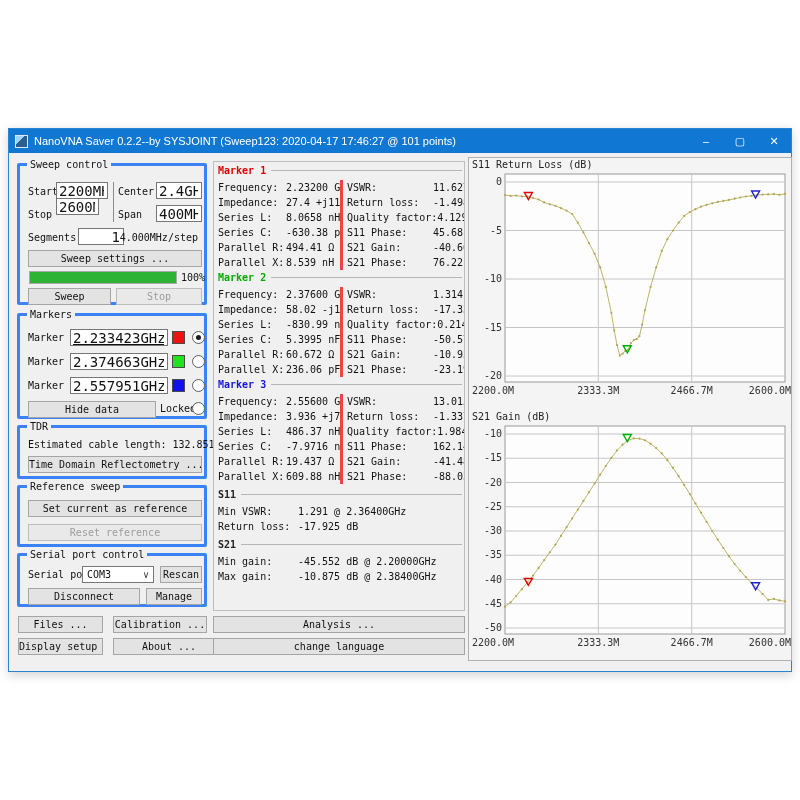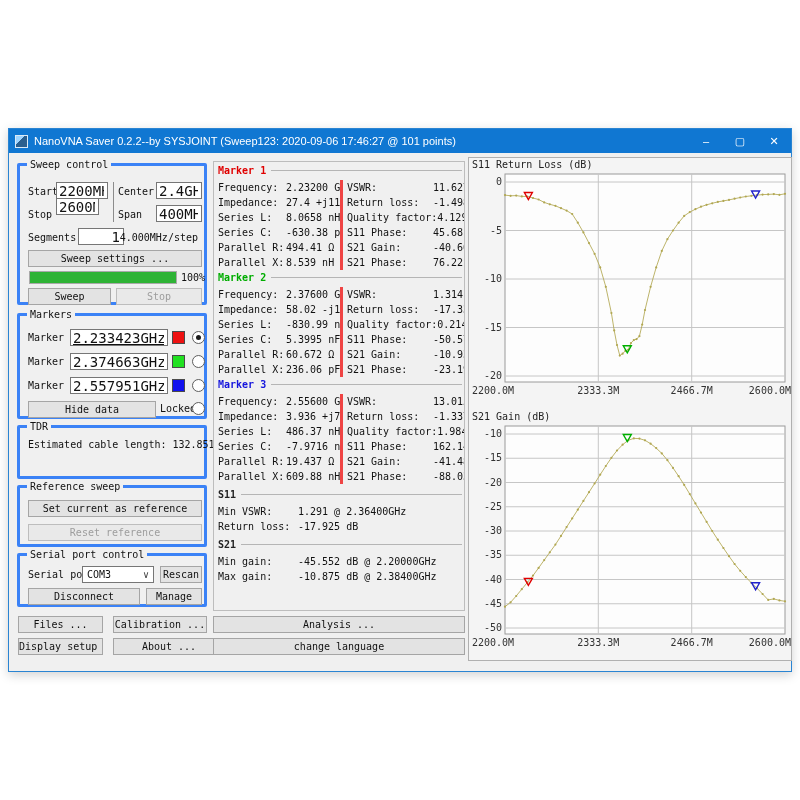--- a/index.html
+++ b/index.html
@@ -47,21 +47,21 @@
   
   #charts{position:absolute;left:459px;top:4px;width:324px;height:504px;border:1px solid #b0b0b0;background:#f4f4f4;}
   svg text{font-family:"DejaVu Sans Mono",monospace;}
 </style>
 </head>
 <body>
 
 <div id="window">
   <div id="titlebar">
     <span class="appicon"></span>
-    <span class="ttl">NanoVNA Saver 0.2.2--by SYSJOINT (Sweep123: 2020-09-06 17:46:27 @ 101 points)</span>
+    <span class="ttl">NanoVNA Saver 0.2.2--by SYSJOINT (Sweep123: 2020-04-17 17:46:27 @ 101 points)</span>
     <span class="winbtn">–</span>
     <span class="winbtn">▢</span>
     <span class="winbtn">✕</span>
   </div>
 
   <div id="content">
 
     <div class="grp" style="left:8px;top:10px;width:190px;height:142px;">
       <span class="gt">Sweep control</span>
       <span class="lbl" style="left:8px;top:20px;">Start</span>
@@ -102,20 +102,21 @@
           <span class="radio" style="left:172px;top:63px;"></span>
         </div>
       <button class="btn" style="left:8px;top:85px;width:128px;">Hide data</button>
       <span class="lbl" style="left:140px;top:87px;">Locked</span>
       <span class="radio" style="left:172px;top:86px;"></span>
     </div>
 
     <div class="grp" style="left:8px;top:272px;width:190px;height:54px;">
       <span class="gt">TDR</span>
       <span class="lbl" style="left:8px;top:11px;">Estimated cable length: 132.851 m</span>
+      <button class="btn" style="left:8px;top:28px;width:174px;">Time Domain Reflectometry ...</button>
     </div>
 
     <div class="grp" style="left:8px;top:332px;width:190px;height:62px;">
       <span class="gt">Reference sweep</span>
       <button class="btn" style="left:8px;top:12px;width:174px;">Set current as reference</button>
       <button class="btn dis" style="left:8px;top:36px;width:174px;">Reset reference</button>
     </div>
 
     <div class="grp" style="left:8px;top:400px;width:190px;height:54px;">
       <span class="gt">Serial port control</span>

